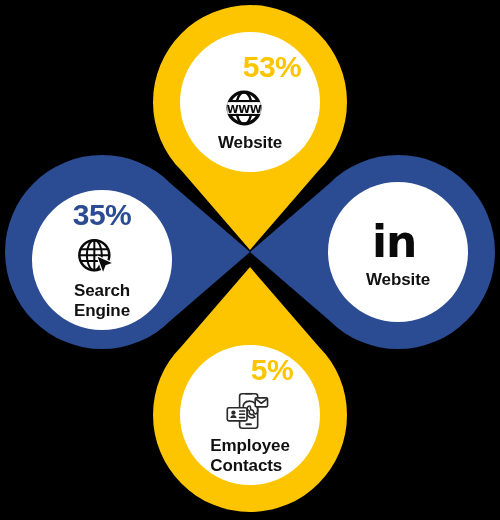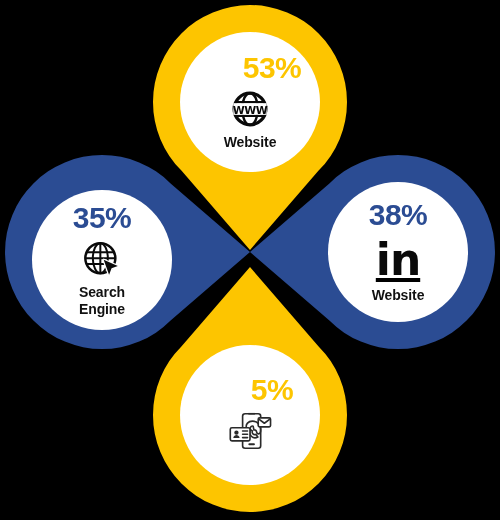--- a/index.html
+++ b/index.html
@@ -52,28 +52,26 @@
     margin-bottom: 2px;
   }
   .pct-yellow { color: #FDC500; margin-left: 44px; }
   .pct-blue   { color: #2B4C93; }
 
   .icon-wrap {
     width: 52px;
     height: 42px;
     display: flex;
     align-items: center;
-    justify-content: center;
     margin: 3px 0 4px 0;
-    text-decoration: underline;
   }
   .icon-wrap svg { display: block; }
 
   .label {
-    font-size: 14px;
+    font-size: 17px;
     font-weight: bold;
     color: #111111;
     text-align: left;
     line-height: 1.15;
     letter-spacing: -0.1px;
     white-space: pre-line;
   }
 
   .li-glyph {
     font-size: 44px;
@@ -123,21 +121,20 @@
         <path d="M 4.8 16 H 39.2 M 4 23 H 40 M 4.8 30 H 39.2 M 22 5 V 41" stroke="#0A0A0A" stroke-width="2.4" fill="none"></path>
         <path d="M 26 25 L 43 32.5 L 35.5 35 L 32.5 43 Z" fill="#0A0A0A" stroke="#FFFFFF" stroke-width="3" stroke-linejoin="round"></path>
         <path d="M 26 25 L 43 32.5 L 35.5 35 L 32.5 43 Z" fill="#0A0A0A"></path>
       </svg>
     </div>
     <div class="label">Search
 Engine</div>
   </div>
 
   <div class="node node-right">
-    <div class="pct pct-blue">38%</div>
     <div class="icon-wrap" style="height:48px;">
       <span class="li-glyph">in</span>
     </div>
     <div class="label">Website</div>
   </div>
 
   <div class="node node-bottom">
     <div class="pct pct-yellow">5%</div>
     <div class="icon-wrap">
       <svg width="46" height="40" viewBox="0 0 56 48">
@@ -154,15 +151,17 @@
 
         <rect x="4" y="20" width="24" height="16" rx="2" fill="#FFFFFF" stroke="#2A2A2A" stroke-width="2"></rect>
         <circle cx="11.5" cy="26" r="2.6" fill="#2A2A2A"></circle>
         <path d="M 7.6 32.4 c 0.6 -2.2 2.2 -3.4 3.9 -3.4 c 1.7 0 3.3 1.2 3.9 3.4 Z" fill="#2A2A2A"></path>
         <path d="M 19 24 h 6 M 19 28 h 6 M 19 32 h 6" stroke="#2A2A2A" stroke-width="2" stroke-linecap="round"></path>
 
         <rect x="38" y="8" width="15" height="11" rx="1.6" fill="#FFFFFF" stroke="#2A2A2A" stroke-width="2"></rect>
         <path d="M 38.8 9.6 L 45.5 14.6 L 52.2 9.6" fill="none" stroke="#2A2A2A" stroke-width="2" stroke-linejoin="round"></path>
       </svg>
     </div>
+    <div class="label">Employee
+Contacts</div>
   </div>
 
 </div>
 
 </body></html>

